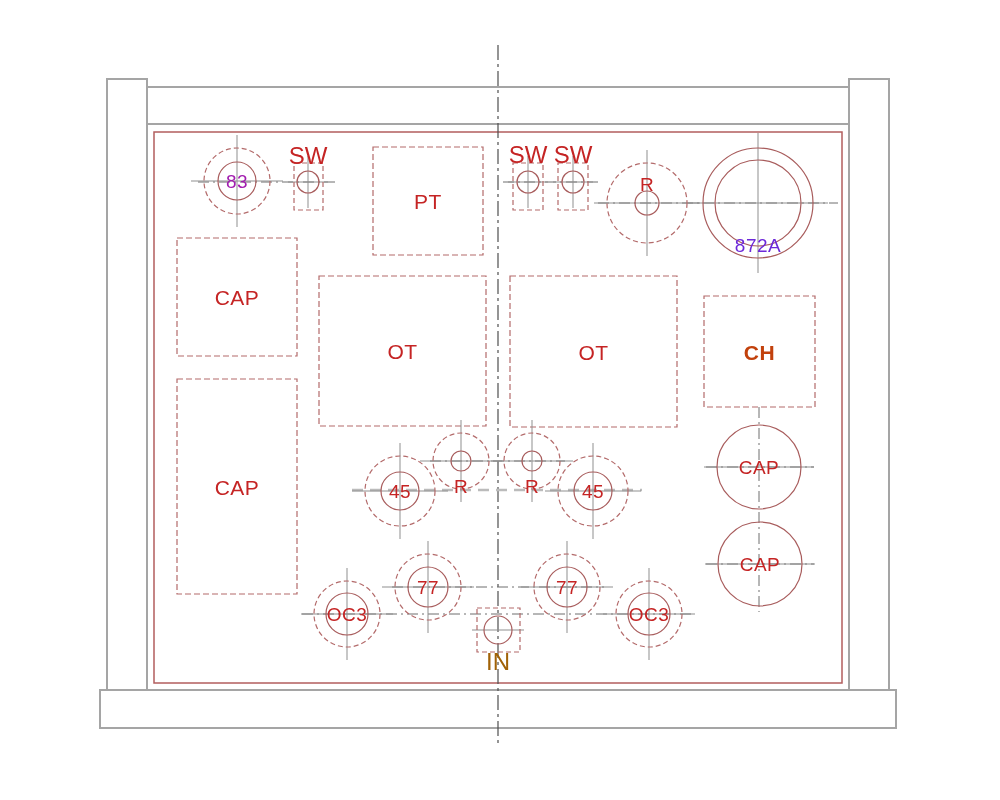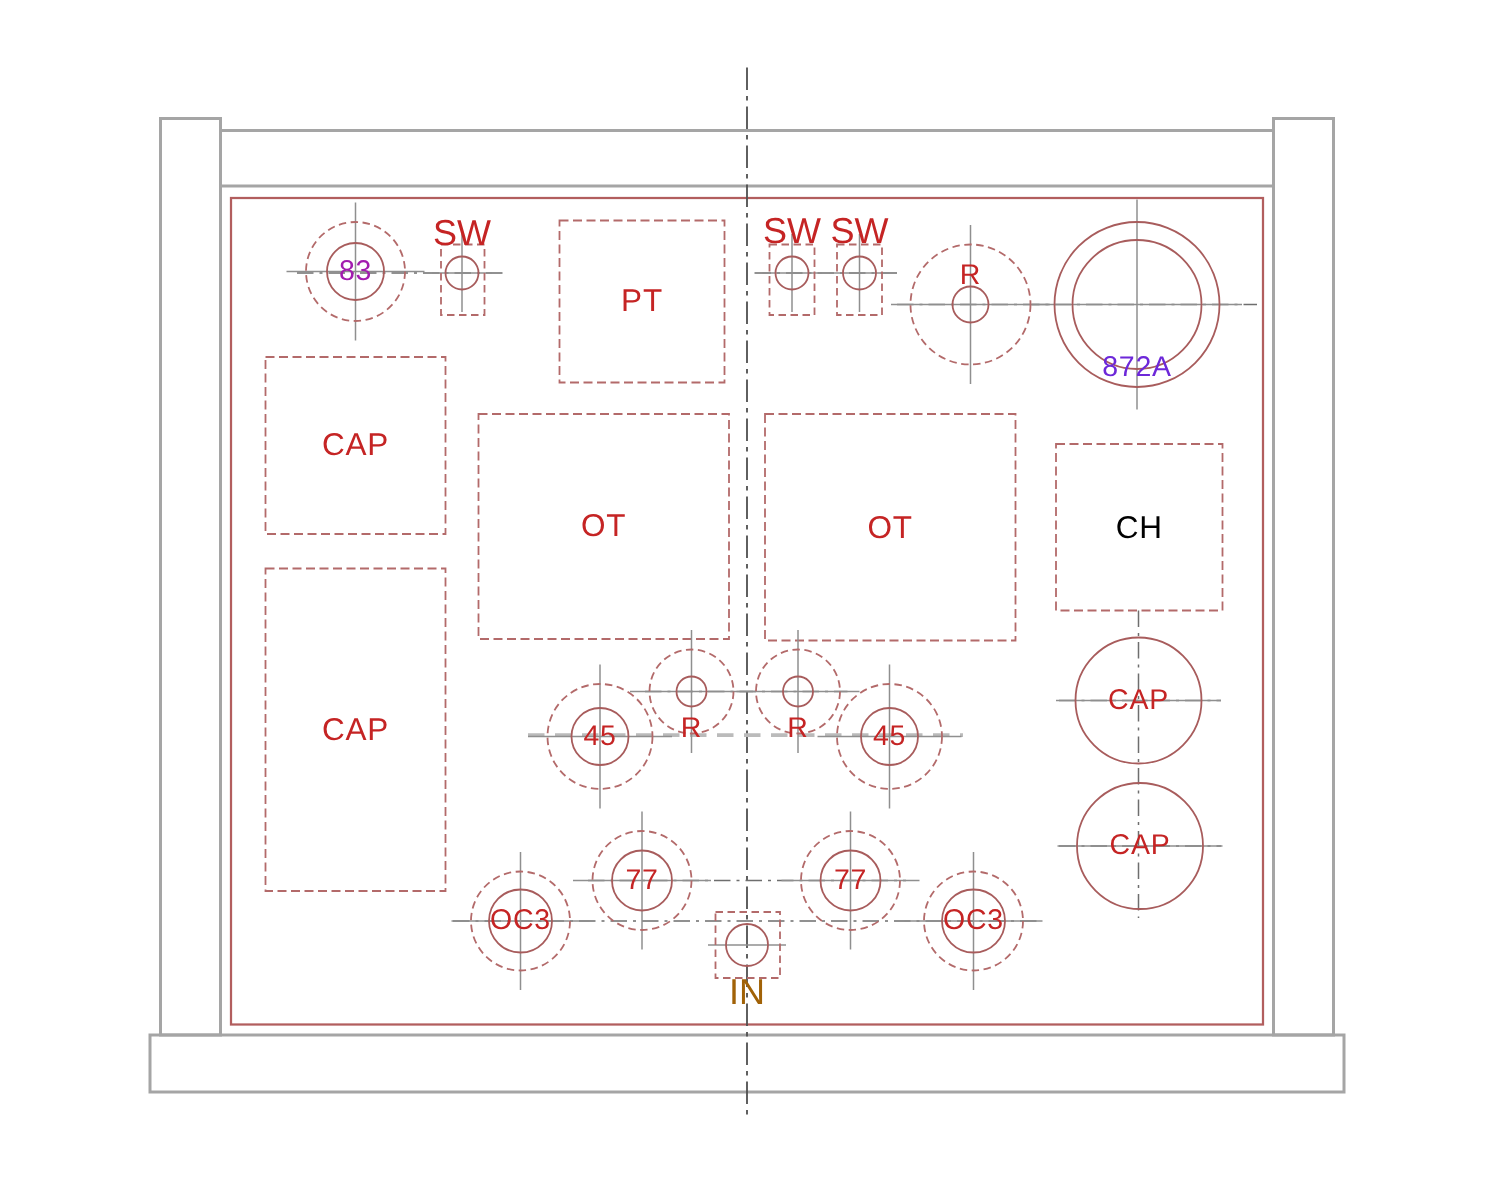--- a/index.html
+++ b/index.html
@@ -107,21 +107,21 @@
       <circle cx="759" cy="467" r="42" fill="none" stroke="#a85c5c" stroke-width="1.2"></circle>
       <line x1="705" y1="564" x2="815" y2="564" stroke="#8f8f8f" stroke-width="1"></line>
       <circle cx="760" cy="564" r="42" fill="none" stroke="#a85c5c" stroke-width="1.2"></circle>
     </svg>
   <div id="labels">
       <div class="lbl box" style="left: 428px; top: 201px; color: rgb(197, 36, 36);">PT</div>
       <div class="lbl box" style="left: 237px; top: 297px; color: rgb(197, 36, 36);">CAP</div>
       <div class="lbl box" style="left: 237px; top: 486.5px; color: rgb(197, 36, 36);">CAP</div>
       <div class="lbl box" style="left: 402.5px; top: 351px; color: rgb(197, 36, 36);">OT</div>
       <div class="lbl box" style="left: 593.5px; top: 351.5px; color: rgb(197, 36, 36);">OT</div>
-      <div class="lbl box" style="left: 759.5px; top: 351.5px; color: #000000;">CH</div>
+      <div class="lbl box" style="left: 759.5px; top: 351.5px; color: #c2410c; font-weight: bold;">CH</div>
       <div class="lbl sw" style="left: 308px; top: 156px; color: rgb(197, 36, 36);">SW</div>
       <div class="lbl sw" style="left: 528px; top: 155px; color: rgb(197, 36, 36);">SW</div>
       <div class="lbl sw" style="left: 573px; top: 155px; color: rgb(197, 36, 36);">SW</div>
       <div class="lbl sw" style="left: 498px; top: 662px; color: #a16207;">IN</div>
       <div class="lbl" style="left: 237px; top: 181px; color: #a21caf;">83</div>
       <div class="lbl" style="left: 647px; top: 184px; color: rgb(197, 36, 36);">R</div>
       <div class="lbl" style="left: 758px; top: 203px; color: #6d28d9; margin-top: 42px;">872A</div>
       <div class="lbl" style="left: 400px; top: 491px; color: rgb(197, 36, 36);">45</div>
       <div class="lbl" style="left: 593px; top: 491px; color: rgb(197, 36, 36);">45</div>
       <div class="lbl" style="left: 461px; top: 486px; color: rgb(197, 36, 36);">R</div>

